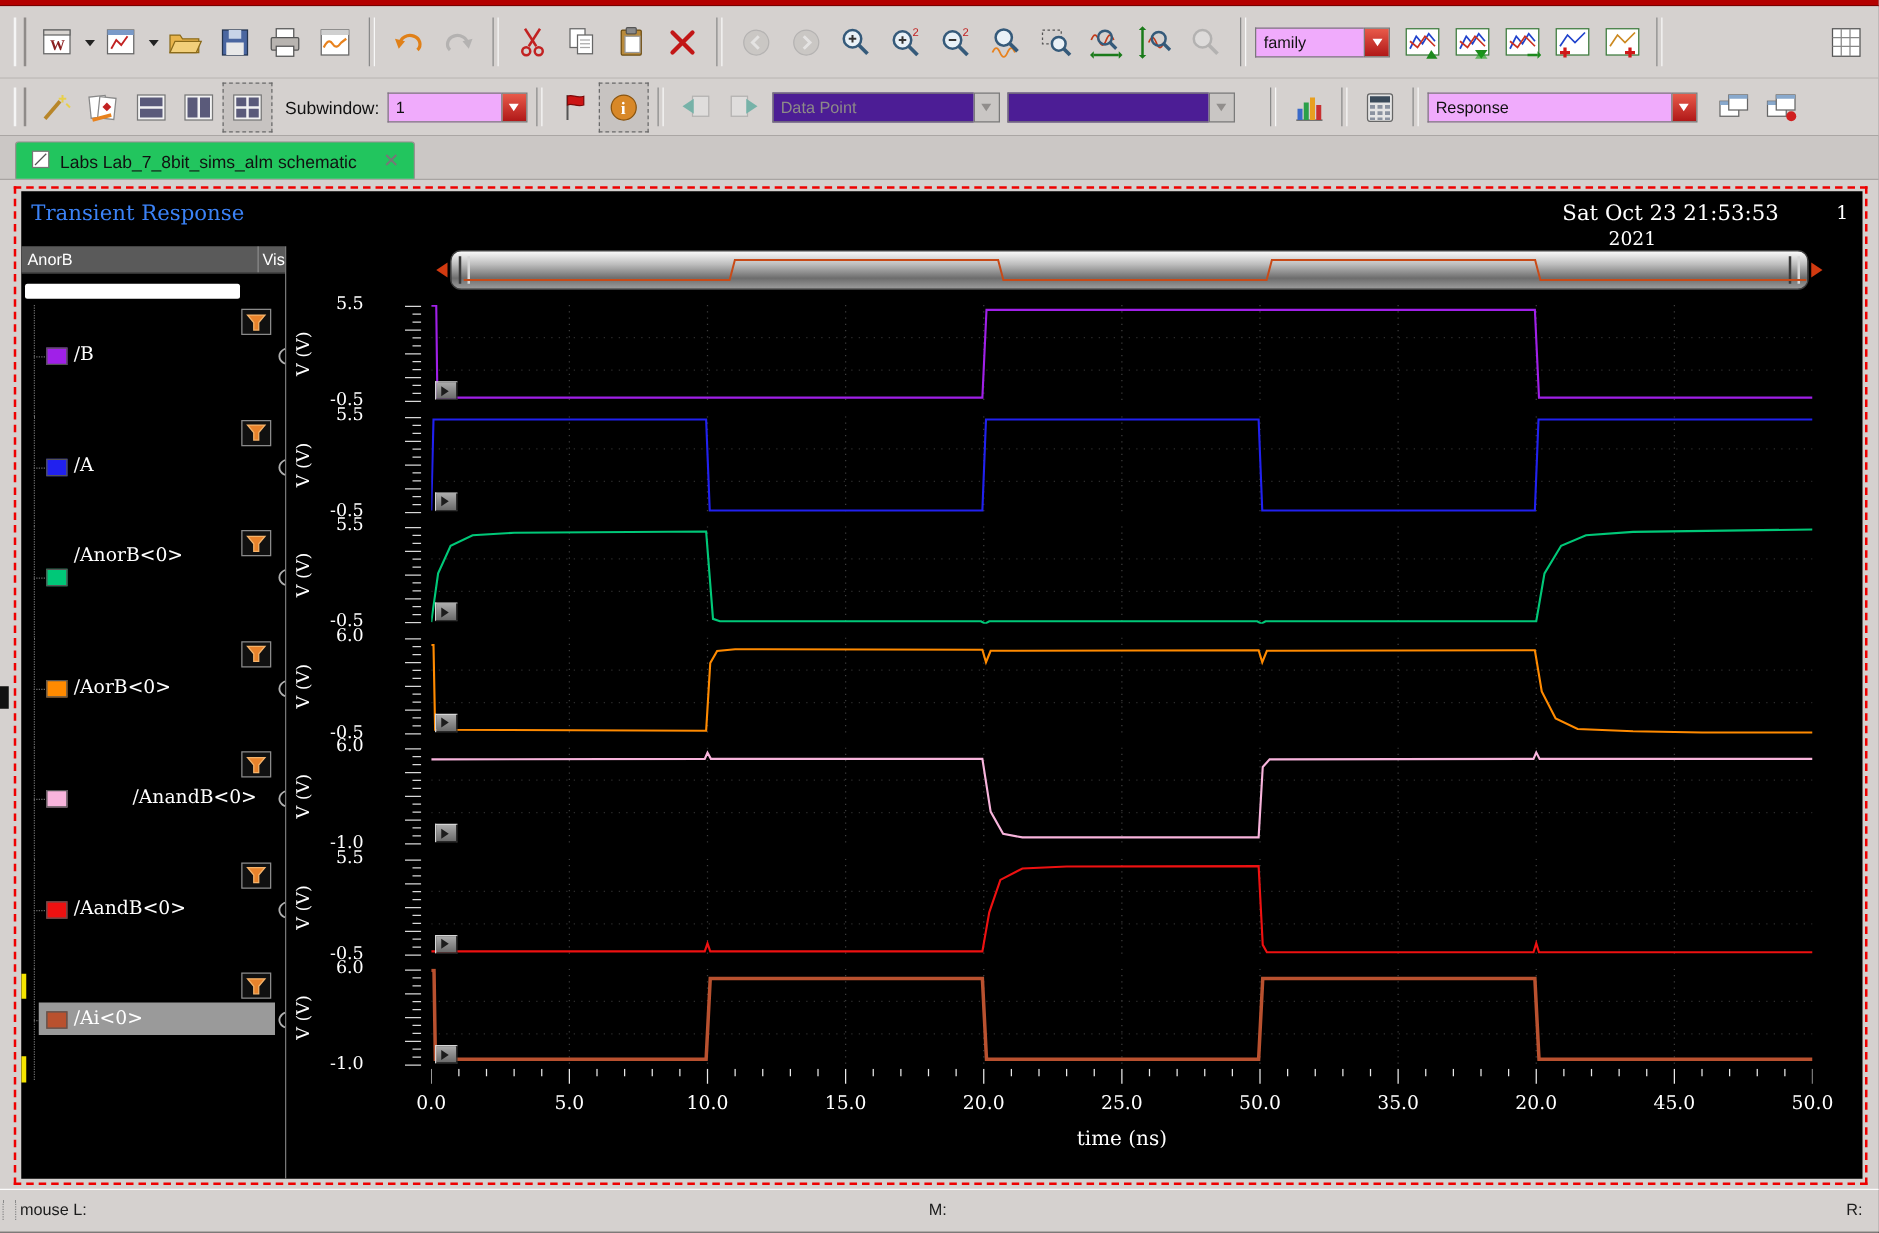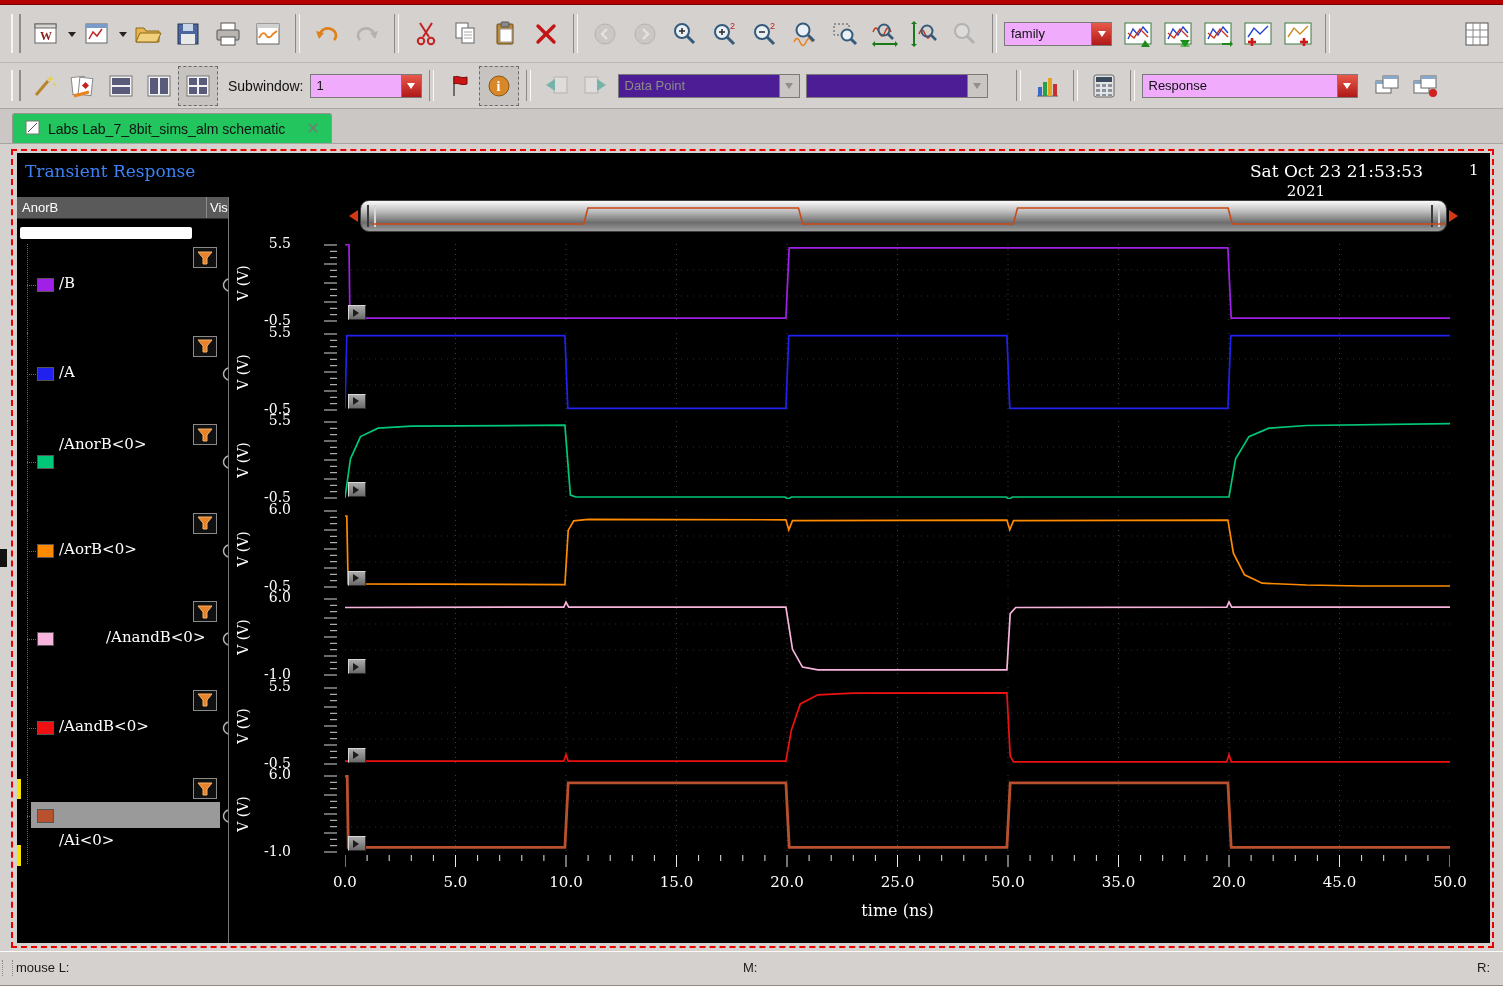--- a/index.html
+++ b/index.html
@@ -888,21 +888,21 @@
       </div>
       <div class="abs" style="left: 10px; top: 622px; width: 1px; height: 88.5px; border-left: 1px dotted rgb(106, 106, 106);"></div>
       <div class="abs" style="left: 10px; top: 663px; width: 9px; height: 1px; border-top: 1px dotted rgb(106, 106, 106);"></div>
       <div class="abs funnel" style="left: 176px; top: 625px;">
         <svg width="18" height="16">
           <path d="M2,2 L16,2 L11,8 L11,14 L7,14 L7,8 Z" fill="#e8832c" stroke="#f5b36a"></path>
         </svg>
       </div>
       <div class="abs" style="left: 14px; top: 649px; width: 189px; height: 26px; background: rgb(154, 154, 154);"></div>
       <div class="abs" style="left: 20px; top: 656px; width: 15px; height: 12px; background: rgb(185, 81, 47); border: 1px solid rgb(85, 85, 85);"></div>
-      <div class="abs signame" style="left: 42px; top: 652px; width: 140px; margin-top: 26px;">/Ai&lt;0&gt;</div>
+      <div class="abs signame" style="left: 42px; top: 652px; width: 140px;">/Ai&lt;0&gt;</div>
       <div class="abs" style="left: 203px; top: 655px;"><svg width="9" height="14">
           <path d="M8,1 C2,4 2,10 8,13" fill="none" stroke="#b0b0b0" stroke-width="1.5"></path>
         </svg></div>
       <div class="abs" style="left: 0px; top: 626px; width: 4px; height: 20px; background: rgb(245, 228, 0);"></div>
       <div class="abs" style="left: 0px; top: 692px; width: 4px; height: 21px; background: rgb(245, 228, 0);"></div>
       <div class="abs" style="left: 328px; top: 702px; width: 1105px; height: 14px;">
         <svg width="1105" height="14" style="display:block">
           <g stroke="#e8e8e8" stroke-width="1">
             <line x1="0.0" y1="0" x2="0.0" y2="12"></line>
             <line x1="22.1" y1="0" x2="22.1" y2="6"></line>

